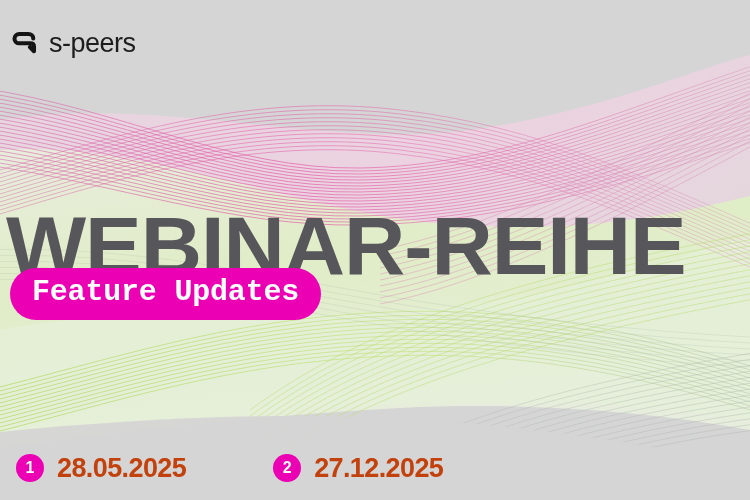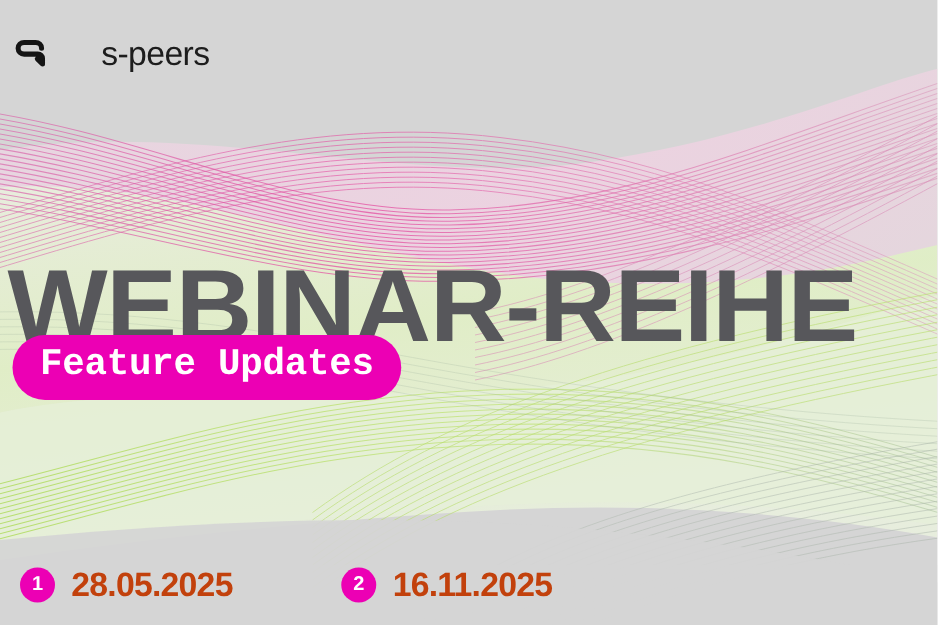--- a/index.html
+++ b/index.html
@@ -45,21 +45,20 @@
     display: block;
   }
   #logo-word {
     font-family: "Liberation Sans", sans-serif;
     font-size: 27px;
     font-weight: 400;
     color: #1d1d1d;
     letter-spacing: -0.5px;
     line-height: 1;
     white-space: nowrap;
-    margin-left: 32px;
   }
 
   
   #headline {
     position: absolute;
     left: 6px;
     top: 152px;
     z-index: 20;
     font-family: "Liberation Sans", sans-serif;
     font-weight: 700;
@@ -305,18 +304,18 @@
 
   <div id="date-row">
 
     <div class="date-item">
       <span class="date-num">1</span>
       <span class="date-text">28.05.2025</span>
     </div>
 
     <div class="date-item second">
       <span class="date-num">2</span>
-      <span class="date-text">16.11.2025</span>
+      <span class="date-text">27.12.2025</span>
     </div>
 
   </div>
 
 </div>
 
 </body></html>

